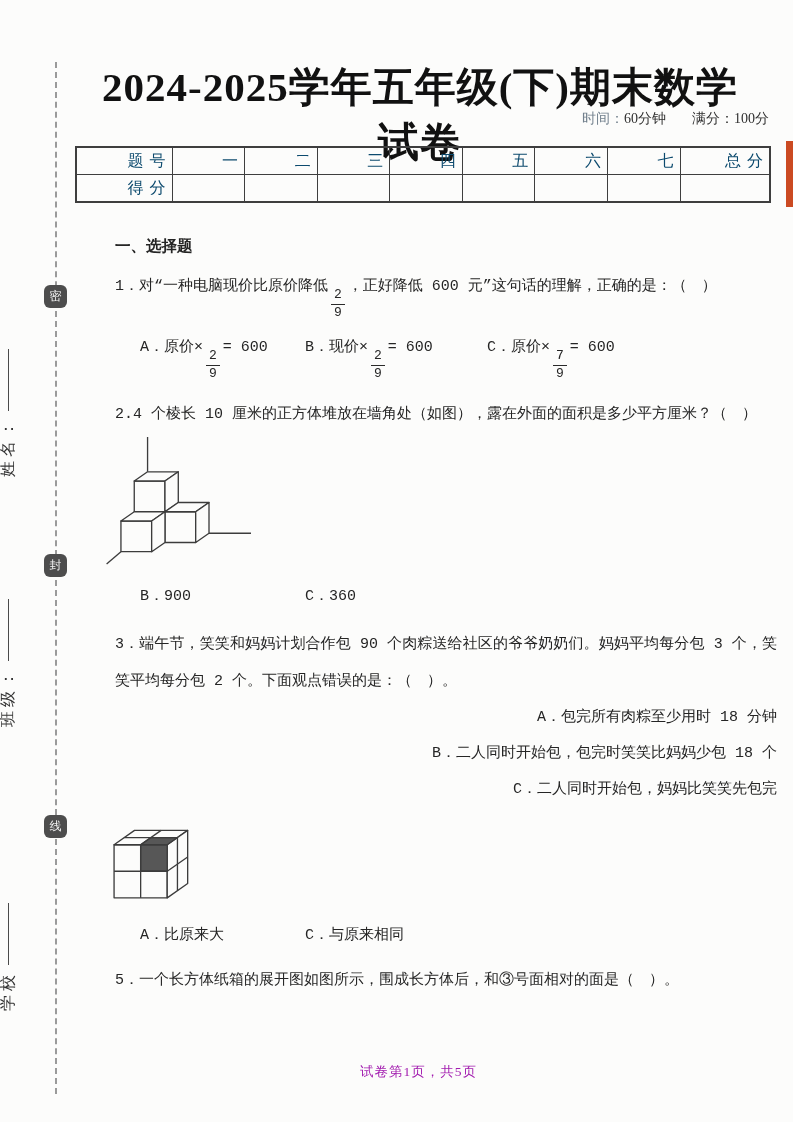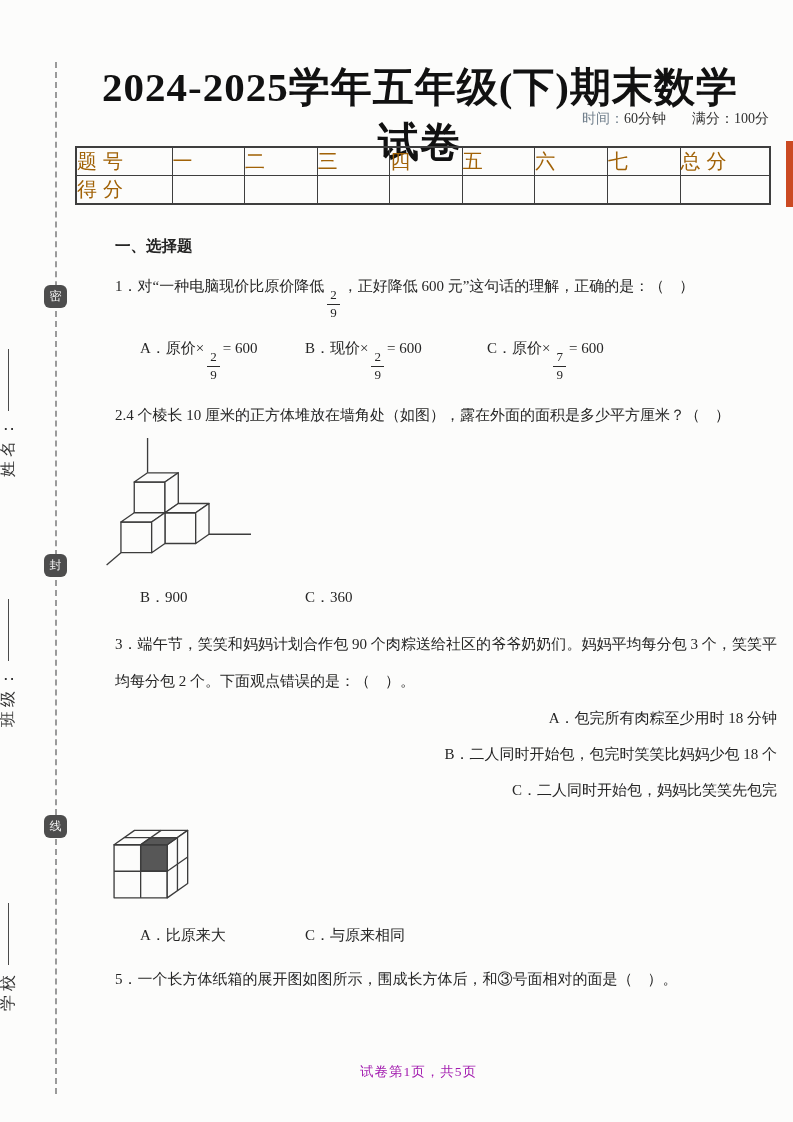--- a/index.html
+++ b/index.html
@@ -39,27 +39,27 @@
     position:absolute; right:24px; top:110px; font-size:14px; color:#2f2f2f;
   }
   .meta .dim { color:#72808d; }
   .meta .gap { display:inline-block; width:26px; }
   
   .score-table {
     position:absolute; left:75px; top:146px; width:696px;
     border-collapse:collapse; table-layout:fixed;
   }
   .score-table td {
-    border:1.4px solid #3e3e3e; height:26px; text-align:left;
-    font-size:20px; color:#a16207; letter-spacing:6px; padding:0;
+    border:1.4px solid #3e3e3e; height:26px; text-align:right;
+    font-size:16px; color:#0c4a6e; letter-spacing:6px; padding:0;
   }
   .score-table { border:2.4px solid #3e3e3e; }
   .red-mark { position:absolute; right:0; top:141px; width:7px; height:66px; background:#cb4a22; }
   
-  .main { position:absolute; left:115px; top:236px; width:662px; font-size:15px; }
+  .main { position:absolute; left:115px; top:236px; width:662px; font-size:15px;font-family:Liberation Mono, monospace; }
   .section-title { font-weight:bold; font-size:15.5px; }
   .para { line-height:37px; margin-top:11px; text-align:justify; }
   .para.tight { margin-top:14px; }
   .opt-row {
     display:grid; grid-template-columns:165px 182px 1fr;
     padding-left:25px; margin-top:12px; line-height:30px;
   }
   .opt-list { padding-left:25px;text-align:right; }
   .opt-list .opt-line { line-height:36px; }
   .frac {

